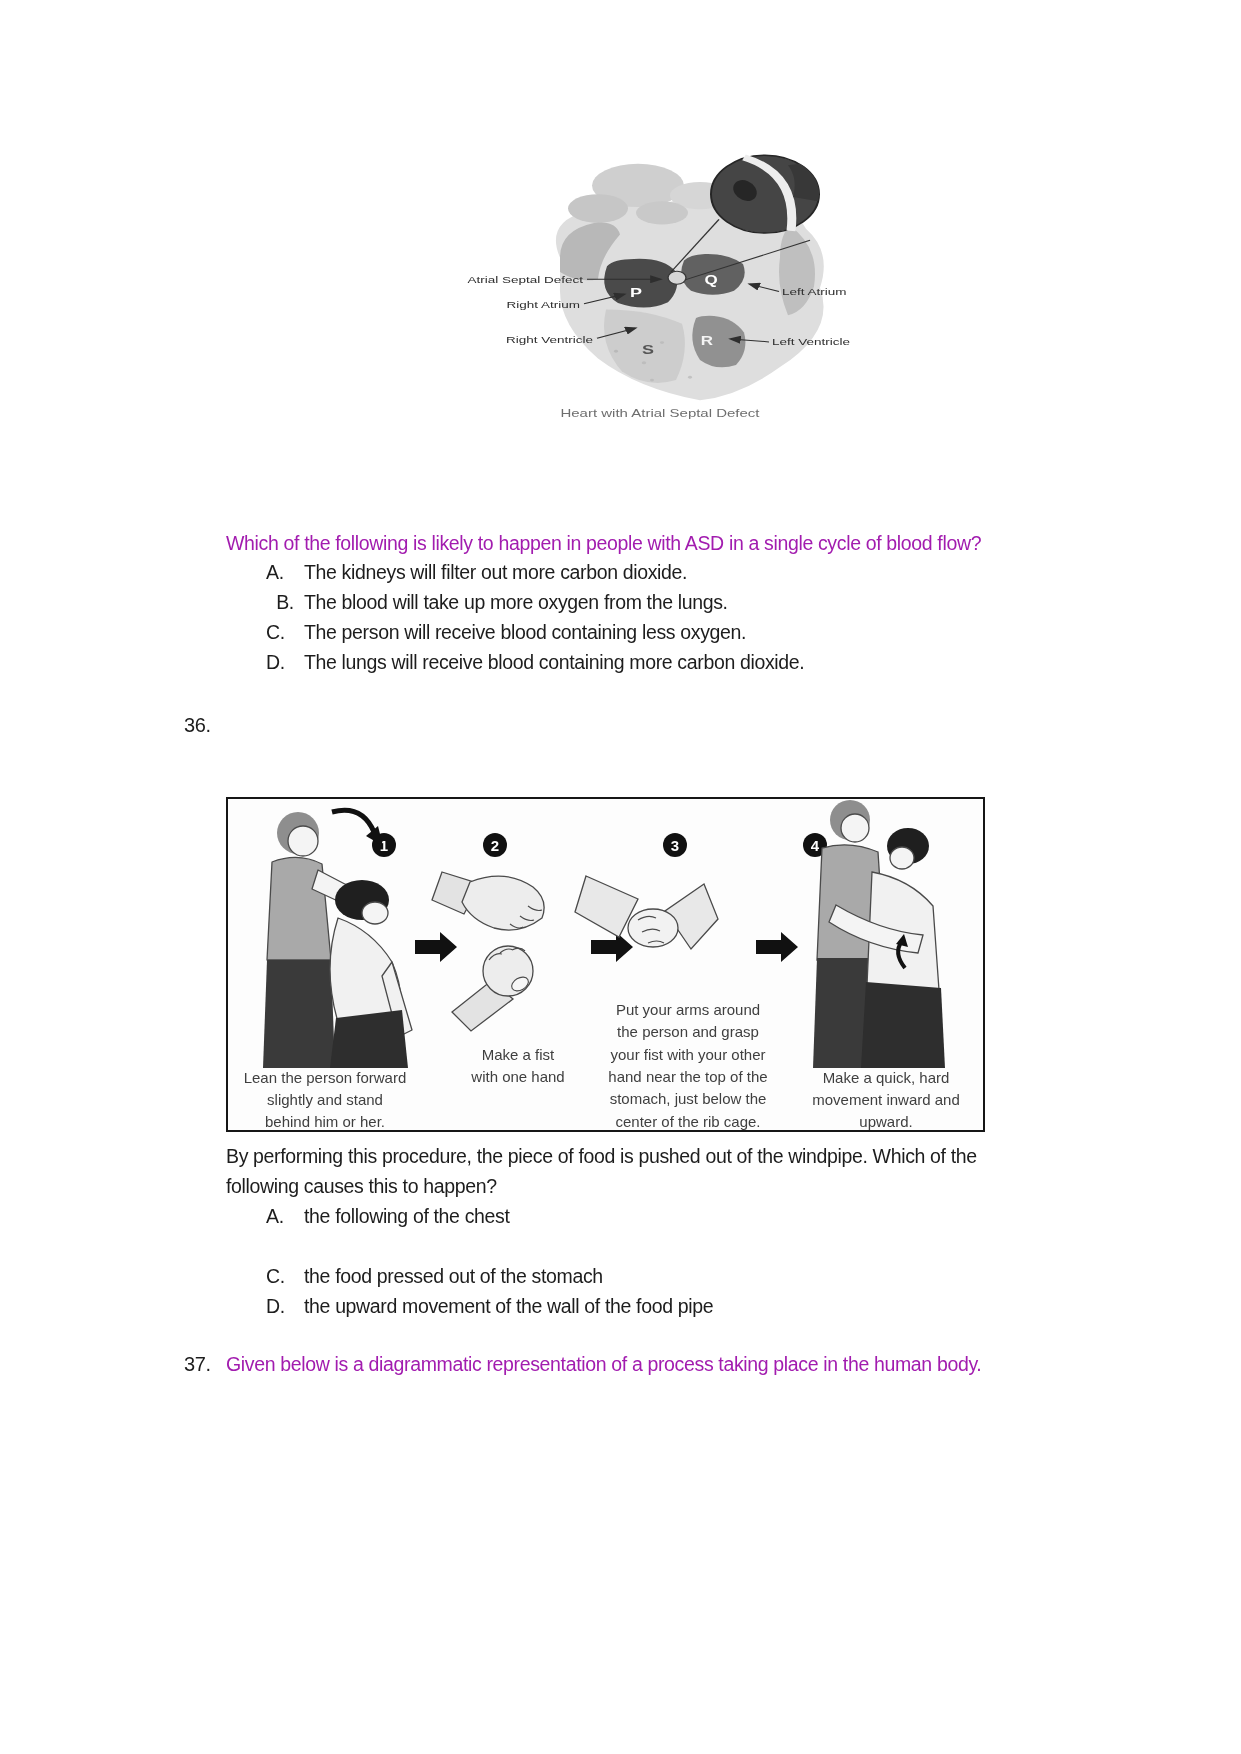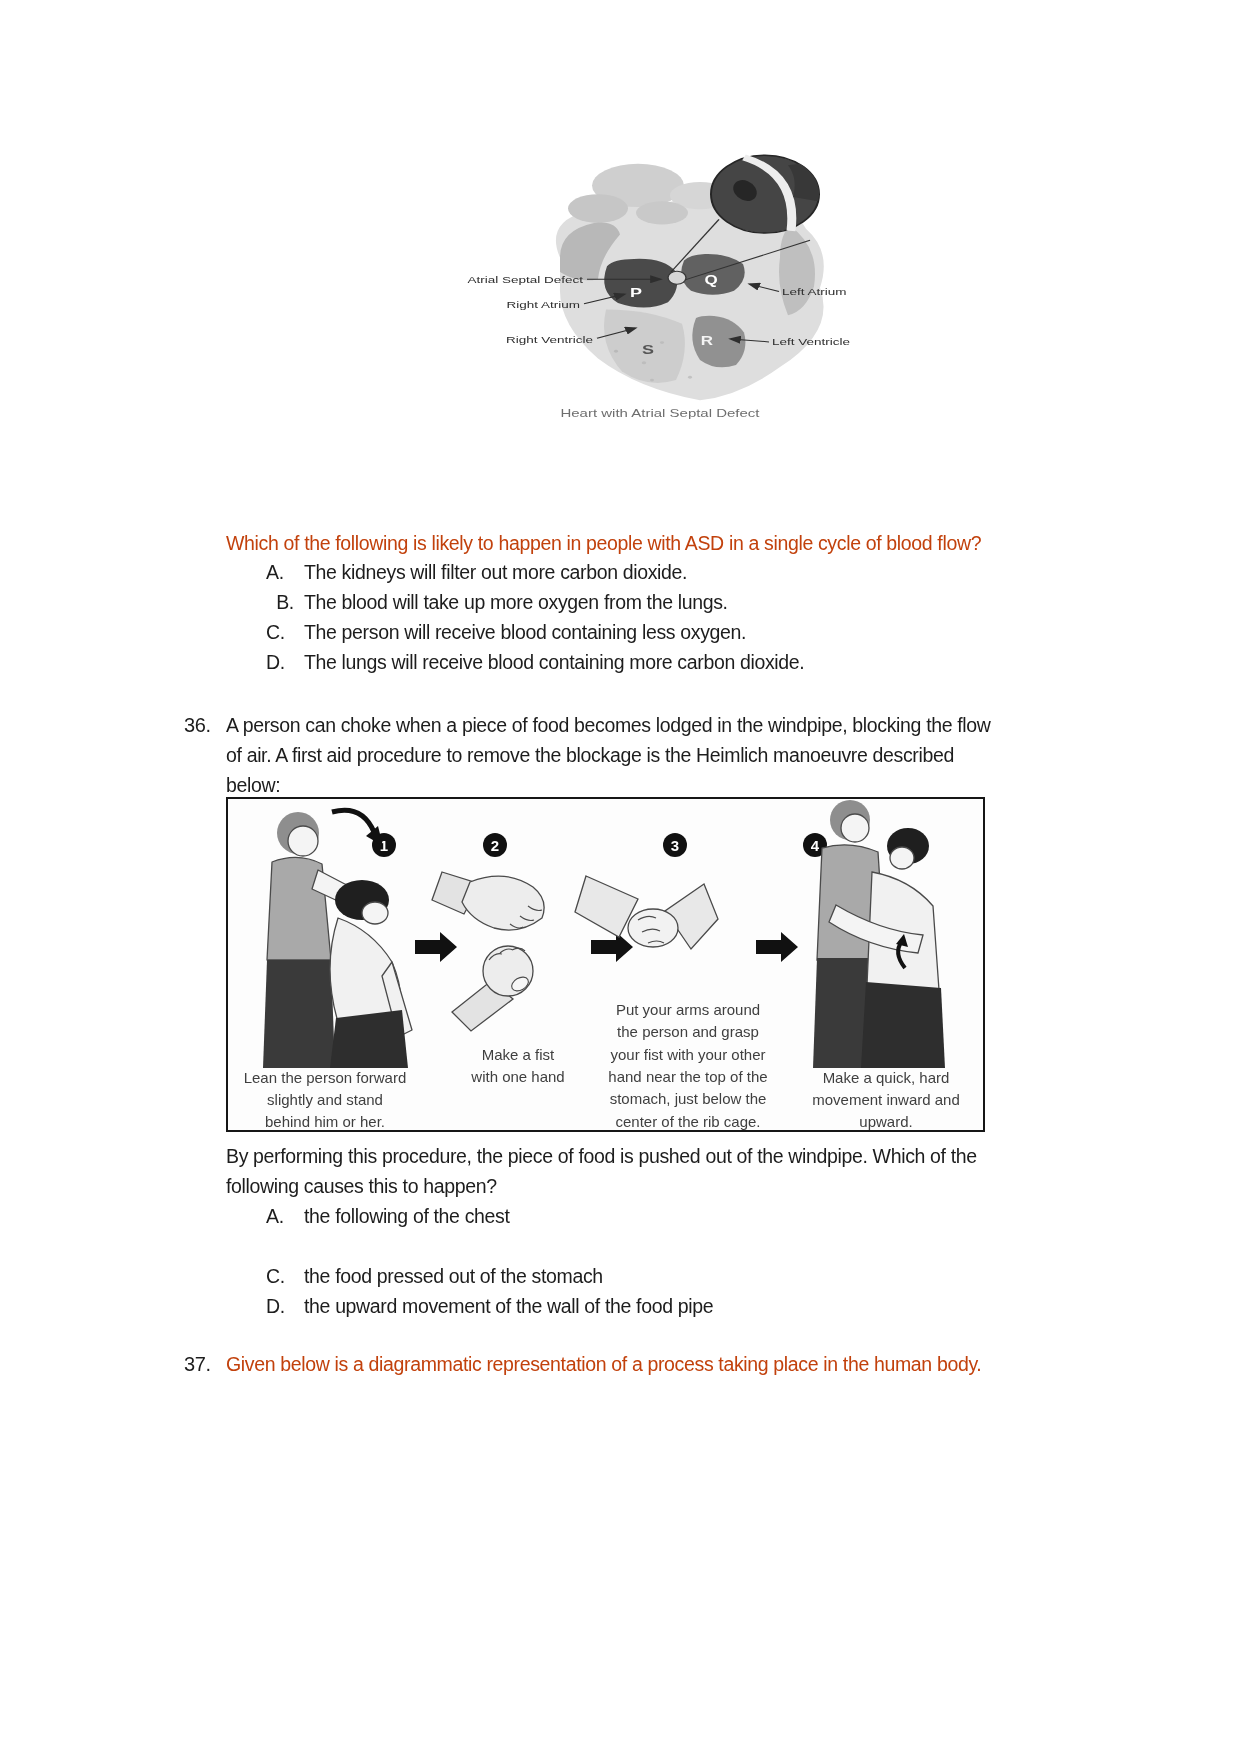--- a/index.html
+++ b/index.html
@@ -9,21 +9,21 @@
     height:1754px;
     background:#ffffff;
     font-family:"Liberation Sans",sans-serif;
     color:#1d1d1d;
     overflow:hidden;
   }
   .bodytext{
     font-size:19.5px;
     letter-spacing:-0.35px;
     line-height:30px;
-    color:#c2410c;
+    color:#a21caf;
     position:absolute;
     white-space:nowrap;
   }
   .para{position:absolute;}
   .para .line{
     font-size:19.5px;
     letter-spacing:-0.35px;
     line-height:30px;
     white-space:nowrap;
   }
@@ -145,25 +145,20 @@
     <span class="opt-letter">B.</span><span class="opt-text">The blood will take up more oxygen from the lungs.</span>
   </div>
   <div class="opt-row" style="left:266px;top:617px;">
     <span class="opt-letter">C.</span><span class="opt-text">The person will receive blood containing less oxygen.</span>
   </div>
   <div class="opt-row" style="left:266px;top:647px;">
     <span class="opt-letter">D.</span><span class="opt-text">The lungs will receive blood containing more carbon dioxide.</span>
   </div>
 
   <div class="qnum" style="left:184px;top:710px;">36.</div>
-  <div class="para" style="left:226px;top:710px;">
-    <div class="line">A person can choke when a piece of food becomes lodged in the windpipe, blocking the flow</div>
-    <div class="line">of air. A first aid procedure to remove the blockage is the Heimlich manoeuvre described</div>
-    <div class="line">below:</div>
-  </div>
 
   <div class="heimlich-box">
     <svg width="755" height="331" viewBox="228 799 755 331" style="position:absolute;left:0;top:0;">
 
       <g>
         <circle cx="384" cy="845" r="12" fill="#111111"></circle>
         <text x="384" y="850.5" font-size="15" font-weight="bold" fill="#ffffff" text-anchor="middle">1</text>
         <circle cx="495" cy="845" r="12" fill="#111111"></circle>
         <text x="495" y="850.5" font-size="15" font-weight="bold" fill="#ffffff" text-anchor="middle">2</text>
         <circle cx="675" cy="845" r="12" fill="#111111"></circle>

